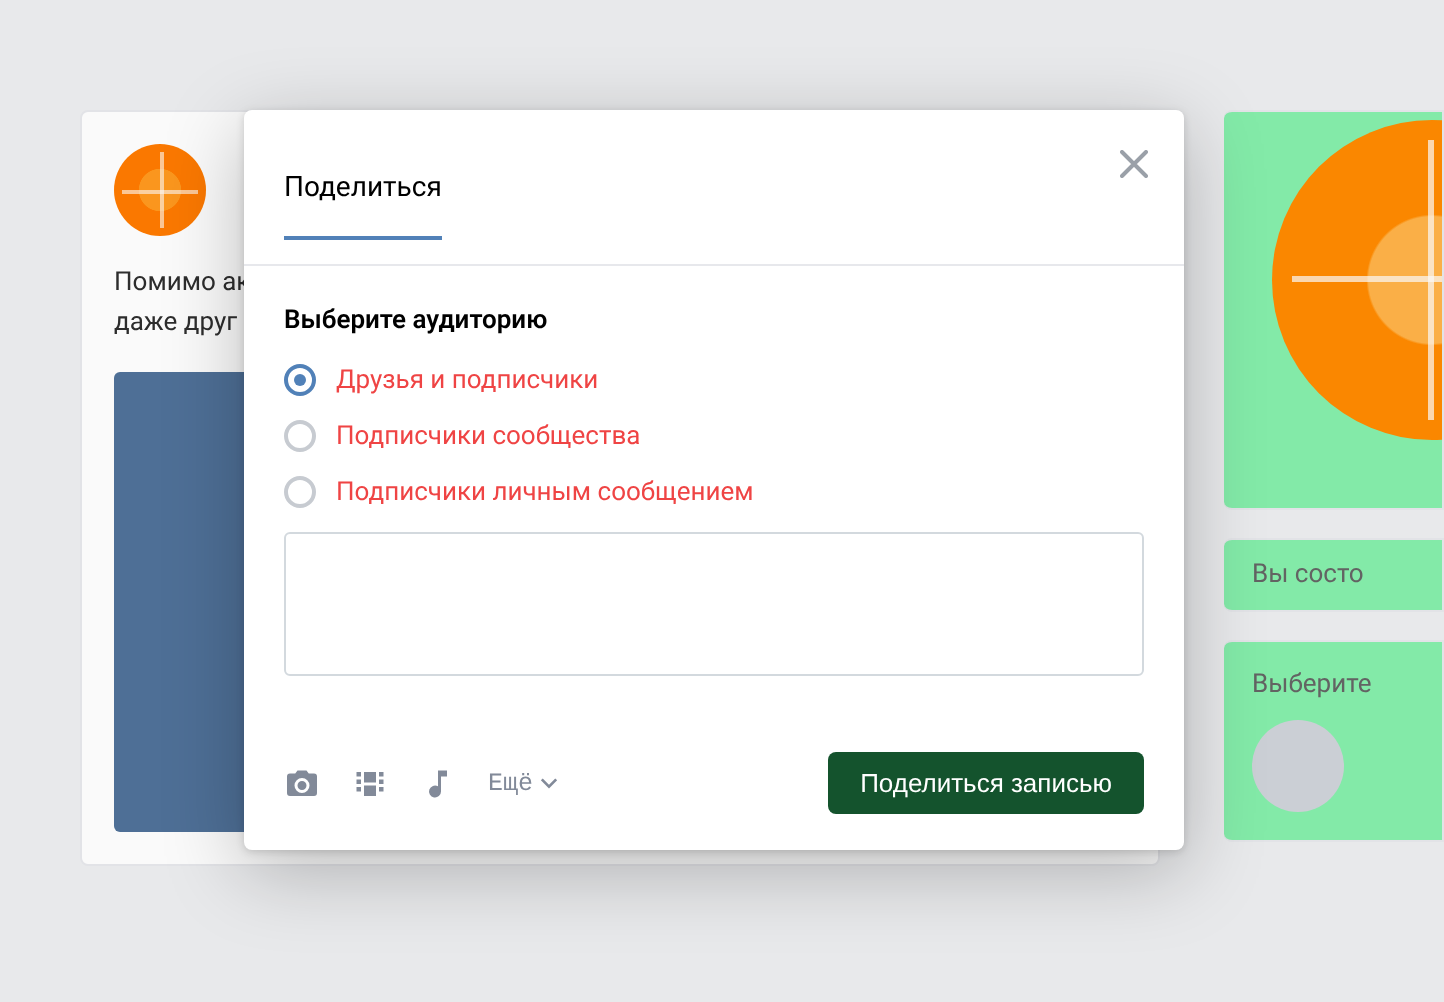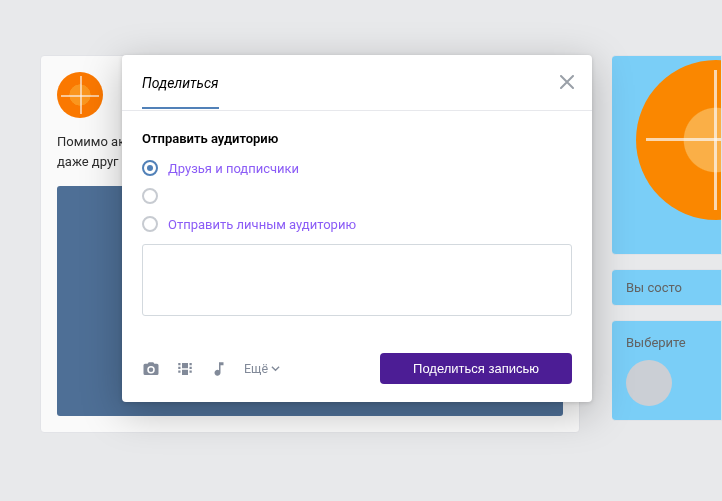--- a/index.html
+++ b/index.html
@@ -62,21 +62,21 @@
     align-items: center;
     justify-content: center;
   }
   .sidebar-right {
     position: absolute;
     right: 0;
     top: 55px;
     width: 110px;
   }
   .side-card {
-    background: #7dd3fc;
+    background: #86efac;
     border: 1px solid #e7e8ec;
     border-left: none;
     border-radius: 4px 0 0 4px;
     padding: 14px;
     margin-bottom: 14px;
   }
   .big-orange {
     width: 160px; height: 160px;
     border-radius: 50%;
     background: radial-gradient(circle at 50% 50%, #ffb349 0 28%, #ff8a00 29% 100%);
@@ -108,23 +108,22 @@
     top: 55px;
     width: 470px;
     background: #fff;
     border-radius: 4px;
     box-shadow: 0 10px 40px rgba(0,0,0,0.25), 0 1px 4px rgba(0,0,0,0.15);
   }
   .modal-tabs {
     display:flex;
     align-items:center;
     border-bottom:1px solid #e7e8ec;
-    padding: 2px 20px;
-    position: relative;
-    font-style: italic;
+    padding: 13px 20px;
+    position: relative;
   }
   .tab {
     padding: 18px 0 16px;
     margin-right: 24px;
     font-size: 14px;
     color: #828282;
     cursor: pointer;
     border-bottom: 2px solid transparent;
     margin-bottom: -1px;
   }
@@ -152,21 +151,21 @@
     font-size: 13px;
     margin-bottom: 14px;
     color: #000;
   }
   .radio-row {
     display:flex;
     align-items:center;
     margin-bottom: 12px;
     cursor:pointer;
     font-size: 13px;
-    color:#8b5cf6;
+    color:#ef4444;
   }
   .radio {
     width: 16px; height:16px;
     border: 2px solid #5181b8;
     border-radius: 50%;
     margin-right: 10px;
     position: relative;
     flex-shrink: 0;
   }
   .radio.unchecked { border-color: #c7cbd1; }
@@ -195,39 +194,40 @@
   }
   .modal-footer {
     display:flex;
     align-items:center;
     padding: 14px 20px 18px;
   }
   .attach-icons {
     display:flex;
     gap: 16px;
     color:#828a99;
+    font-family:Liberation Mono, monospace;
   }
   .attach-icons .ic { width:18px; height:18px; display:flex; align-items:center; justify-content:center; cursor:pointer; }
   .attach-icons svg { width:18px; height:18px; fill:#828a99; }
   .more-link {
     color:#828a99;
     font-size: 12.5px;
     cursor:pointer;
     display:flex;
     align-items:center;
     gap:3px;
   }
   .more-link svg { width:9px; height:9px; fill:#828a99; }
   .spacer { flex:1; }
   .primary-btn {
-    background:#4c1d95;
+    background:#14532d;
     color:#fff;
     border:none;
     border-radius:4px;
-    padding: 8px 33px;
+    padding: 8px 16px;
     font-size: 13px;
     cursor:pointer;
   }
 </style>
 </head>
 <body>
 
 <div class="page">
   <div class="content-left">
     <div class="post-header">
@@ -258,32 +258,33 @@
     <div class="modal-tabs">
       <div class="tab active">Поделиться</div>
       <div class="close-btn">
         <svg viewBox="0 0 14 14">
             <path d="M1 1 L13 13 M13 1 L1 13" stroke="#9aa0a8" stroke-width="2" fill="none" stroke-linecap="round"></path>
           </svg>
       </div>
     </div>
 
     <div class="modal-body">
-      <div class="section-title">Отправить аудиторию</div>
+      <div class="section-title">Выберите аудиторию</div>
 
       <label class="radio-row">
         <span class="radio checked"></span>
         <span>Друзья и подписчики</span>
       </label>
       <label class="radio-row">
         <span class="radio unchecked"></span>
+        <span>Подписчики сообщества</span>
       </label>
       <label class="radio-row">
         <span class="radio unchecked"></span>
-        <span>Отправить личным аудиторию</span>
+        <span>Подписчики личным сообщением</span>
       </label>
 
       <textarea class="comment-box" style=""></textarea>
     </div>
 
     <div class="modal-footer">
       <div class="attach-icons">
         <span class="ic">
           <svg viewBox="0 0 24 24">
               <path d="M9 3l-1.5 2H4a2 2 0 00-2 2v11a2 2 0 002 2h16a2 2 0 002-2V7a2 2 0 00-2-2h-3.5L15 3H9zm3 5a5 5 0 110 10 5 5 0 010-10zm0 2a3 3 0 100 6 3 3 0 000-6z"></path>

